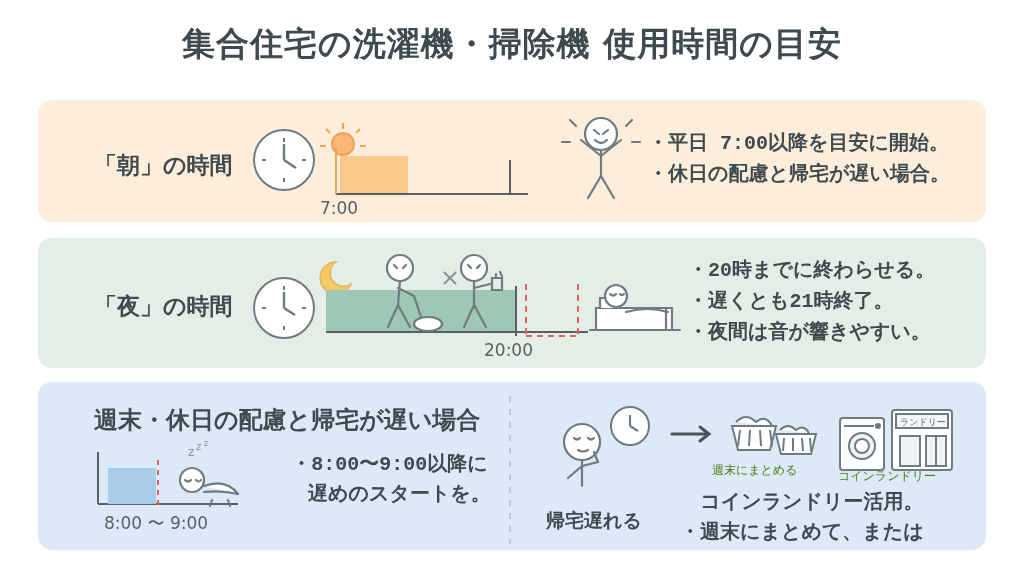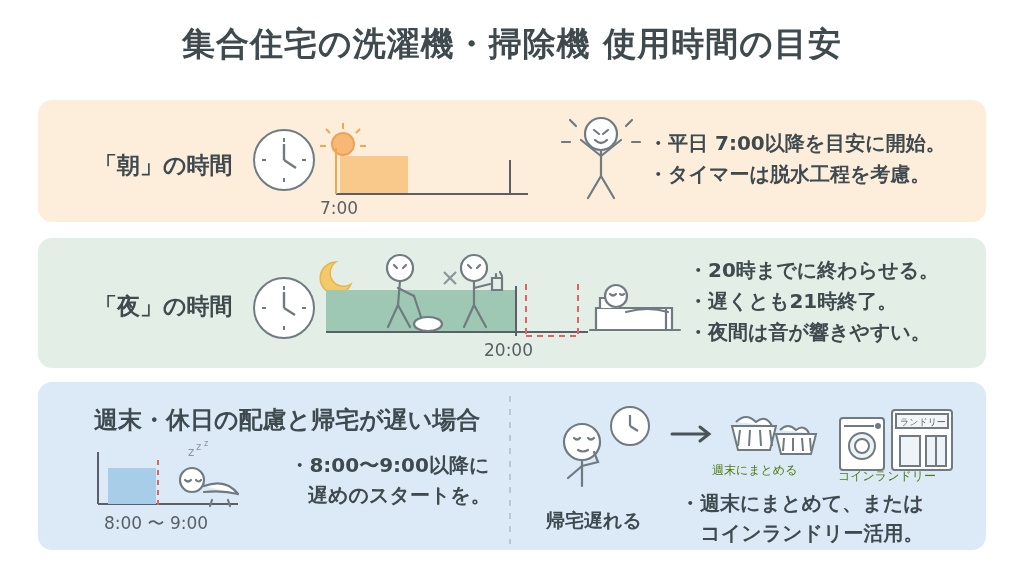--- a/index.html
+++ b/index.html
@@ -29,21 +29,21 @@
   .card-label{
     position:absolute;
     font-size:23px;font-weight:bold;color:#3f4a4f;
     white-space:nowrap;
     margin-left:36px;
   }
   .lbl-morning{left:58px;top:150px;}
   .lbl-night{left:58px;top:291px;}
   .lbl-weekend{left:58px;top:404px;font-size:24px;}
 
-  .bullets{position:absolute;}
+  .bullets{position:absolute;font-family:Liberation Mono, monospace;}
   .bullets div{
     font-size:20px;font-weight:bold;color:#3f4a4f;
     line-height:31px;white-space:nowrap;
   }
   .b-morning{left:648px;top:128px;}
   .b-night{left:688px;top:255px;}
   .b-weekend-left{left:288px;top:450px;}
   .b-weekend-right{left:680px;top:488px;}
   .b-weekend-left div,.b-weekend-right div{line-height:30px;text-align:center;}
 
@@ -109,21 +109,21 @@
       <path d="M39 28 q6 6 12 0"></path>
       <path d="M45 38 l0 26"></path>
       <path d="M45 44 l-20 -16 M45 44 l20 -16"></path>
       <path d="M45 64 l-13 22 M45 64 l13 22"></path>
       <path d="M20 14 l-6 -6 M70 14 l6 -6 M14 30 l-8 0 M76 30 l8 0"></path>
     </svg>
   </div>
 
   <div class="bullets b-morning">
     <div>・平日 7:00以降を目安に開始。</div>
-    <div>・タイマーは脱水工程を考慮。</div>
+    <div>・休日の配慮と帰宅が遅い場合。</div>
   </div>
 
   <div class="card card-night"></div>
   <div class="card-label lbl-night">「夜」の時間</div>
 
   <div class="ill" style="left:248px;top:252px;">
     <svg width="420" height="100" viewBox="0 0 420 100">
 
       <g stroke="#6f7b80" stroke-width="2" fill="none">
         <circle cx="36" cy="56" r="30" fill="#ffffff"></circle>
@@ -278,17 +278,17 @@
         <line x1="396" y1="36" x2="396" y2="66"></line>
       </g>
       <text x="360" y="25" font-size="9" fill="#5a6066" font-family="DejaVu Sans">ランドリー</text>
     </svg>
   </div>
   <div class="hand-label" style="left:546px;top:508px;">帰宅遅れる</div>
   <div class="mini-label" style="left:712px;top:462px;">週末にまとめる</div>
   <div class="mini-label" style="left:838px;top:468px;">コインランドリー</div>
 
   <div class="bullets b-weekend-right">
+    <div>　コインランドリー活用。</div>
     <div>・週末にまとめて、または</div>
-    <div>　コインランドリー活用。</div>
   </div>
 
 </div>
 
 </body></html>

